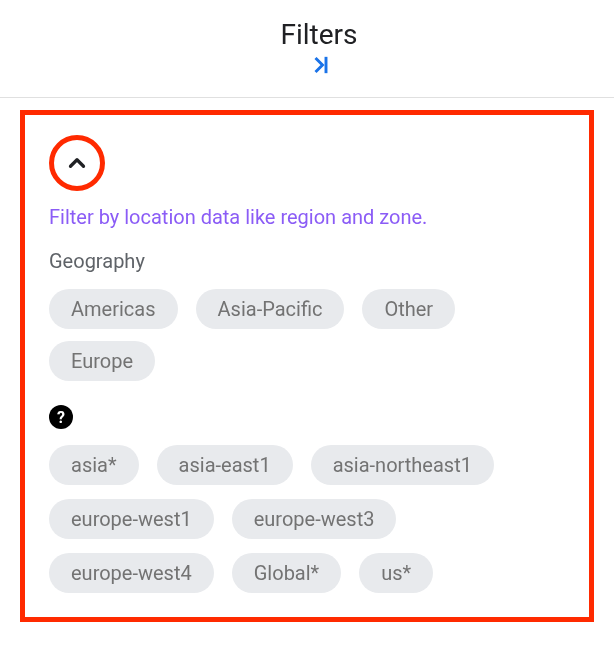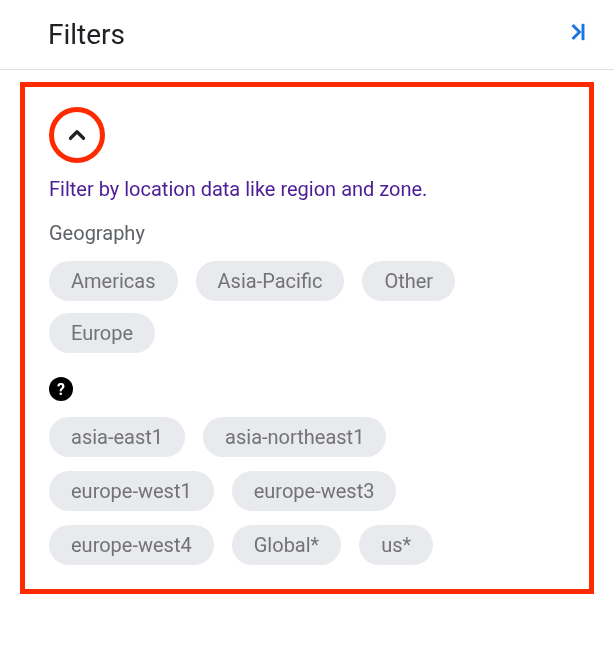--- a/index.html
+++ b/index.html
@@ -10,23 +10,24 @@
     body {
       font-family: 'Google Sans', Roboto, Arial, sans-serif;
       background: #fff;
       width: 614px;
       height: 666px;
       overflow: hidden;
     }
     .header {
       display: flex;
       justify-content: space-between;
-      align-items: flex-start;
+      align-items: center;
       padding: 18px 24px 18px 48px;
       border-bottom: 1px solid #e0e0e0;
+      flex-direction: column;
     }
     .header-title {
       font-size: 28px;
       font-weight: 400;
       color: #202124;
     }
     .collapse-icon {
       color: #1a73e8;
       display: flex;
       align-items: center;
@@ -54,21 +55,21 @@
       width: 56px;
       height: 56px;
       border: 5px solid #ff2a00;
       border-radius: 50%;
       display: flex;
       align-items: center;
       justify-content: center;
       cursor: pointer;
     }
     .section-desc {
-      color: #4c1d95;
+      color: #8b5cf6;
       font-size: 20px;
       margin-bottom: 20px;
     }
     .group-label {
       color: #5f6368;
       font-size: 20px;
       margin-bottom: 16px;
       display: flex;
       align-items: center;
       gap: 8px;
@@ -137,20 +138,21 @@
         <div class="chip">Americas</div>
         <div class="chip">Asia-Pacific</div>
         <div class="chip">Other</div>
         <div class="chip">Europe</div>
       </div>
 
     <div class="group-label">
       <span class="help-icon">?</span>
     </div>
     <div class="chips" id="chips-region">
+        <div class="chip">asia*</div>
         <div class="chip">asia-east1</div>
         <div class="chip">asia-northeast1</div>
         <div class="chip">europe-west1</div>
         <div class="chip">europe-west3</div>
         <div class="chip">europe-west4</div>
         <div class="chip">Global*</div>
         <div class="chip">us*</div>
       </div>
   </div>
 </div>

